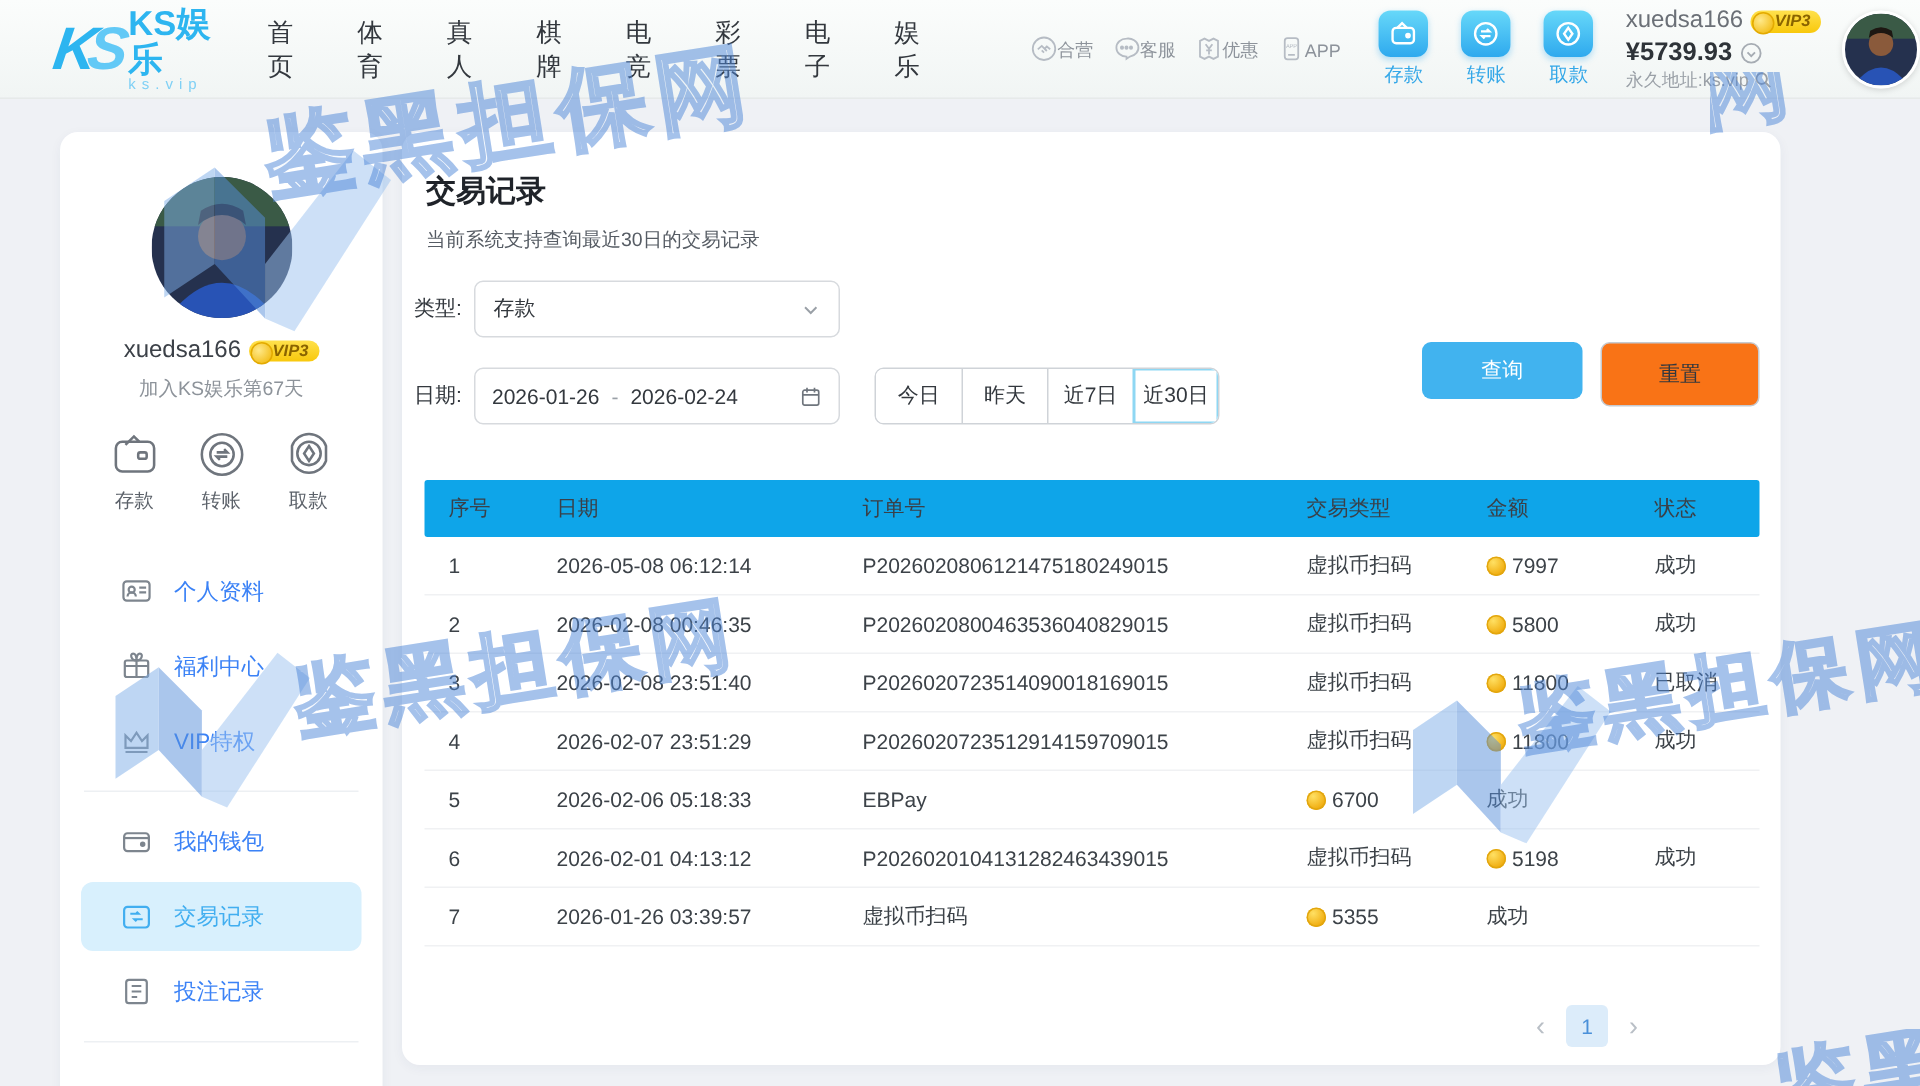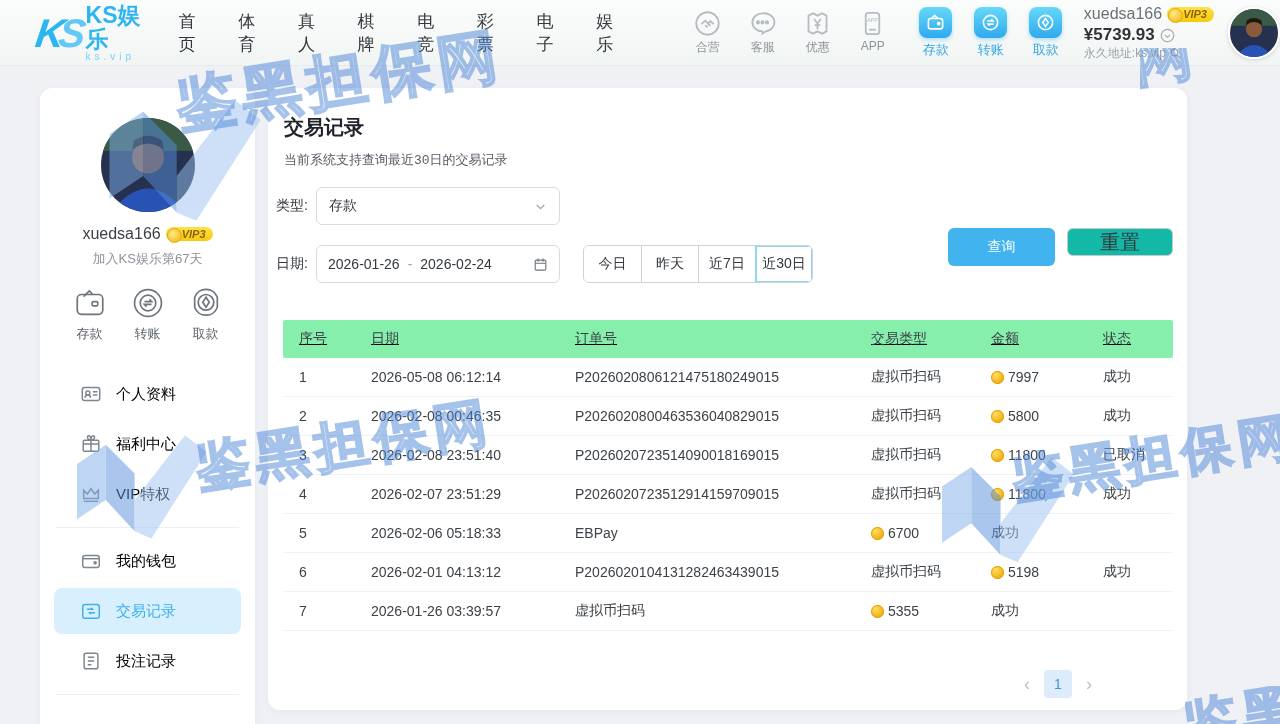--- a/index.html
+++ b/index.html
@@ -13,21 +13,21 @@
   .logo { display:flex; align-items:center; margin-left:36px; cursor:pointer; }
   .logo-mark { font-style:italic; font-weight:bold; font-size:40px; color:#2db5f0; letter-spacing:-6px; transform:skewX(-8deg); line-height:1; }
   .logo-mark .s2 { color:#62c9f6; }
   .logo-text { margin-left:6px; display:flex; flex-direction:column; }
   .logo-cn { color:#2db5f0; font-weight:bold; font-size:23px; line-height:1.05; }
   .logo-dom { color:#7fd0f5; font-size:10px; letter-spacing:4px; }
   .nav { display:flex; margin-left:18px; gap:27px; }
   .nav-item { font-size:17px; color:#33383e; text-decoration:none; cursor:pointer; }
 
   .hactions { display:flex; margin-left:58px; gap:13px; }
-  .haction { width:42px; display:flex; flex-direction:column; align-items:center; cursor:pointer; }
+  .haction { width:42px; display:flex; flex-direction:row; align-items:center; cursor:pointer; }
   .haction .gico { width:27px; height:27px; }
   .haction .lbl { font-size:12px; color:#8d939b; margin-top:2px; white-space:nowrap; }
 
   .bactions { display:flex; margin-left:22px; gap:15px; }
   .baction { width:40px; display:flex; flex-direction:column; align-items:center; cursor:pointer; }
   .bico { width:33px; height:31px; border-radius:8px; background:linear-gradient(180deg,#67d8f9 0%,#2ea9ee 100%);
     box-shadow:0 2px 4px rgba(46,169,238,.35); display:flex; align-items:center; justify-content:center; }
   .baction .lbl { font-size:13px; color:#33a7e8; margin-top:3px; white-space:nowrap; }
 
   .userbox { margin-left:18px; line-height:1.25; }
@@ -53,51 +53,51 @@
   .avatar-lg { width:94px; height:94px; border-radius:50%; overflow:hidden; margin:30px auto 0; display:block; }
   .sb-namerow { display:flex; justify-content:center; align-items:center; gap:5px; margin-top:13px; }
   .sb-name { font-size:16px; color:#3c4148; }
   .sb-join { text-align:center; font-size:13px; color:#8d939a; margin-top:7px; }
   .sb-quick { display:flex; justify-content:center; gap:24px; margin-top:18px; }
   .sb-qitem { display:flex; flex-direction:column; align-items:center; cursor:pointer; }
   .sb-qitem .lbl { font-size:13px; color:#5c626a; margin-top:5px; }
   .sb-menu { margin-top:28px; }
   .sb-item { display:flex; align-items:center; height:46px; margin:4px 14px; padding-left:26px; gap:14px;
     border-radius:8px; cursor:pointer; }
-  .sb-item .lbl { font-size:15px; color:#000000; }
+  .sb-item .lbl { font-size:15px; color:#3b82f6; }
   .sb-item.active { background:#d8f0fd; }
   .sb-item.active .lbl { color:#41aef0; }
   .sb-div { height:1px; background:#edf0f3; margin:10px 16px; }
 
   
   .m-title { font-size:20px; font-weight:bold; color:#1f2329; margin:26px 0 0 16px; }
-  .m-sub { font-size:13px; color:#565c64; margin:10px 0 0 16px;font-family:Liberation Mono, monospace; }
+  .m-sub { font-size:13px; color:#565c64; margin:10px 0 0 16px; }
   .frow { display:flex; align-items:center; margin-left:8px; }
   .frow.type { margin-top:18px; }
   .frow.date { margin-top:20px; }
   .f-label { font-size:14px; color:#33383e; width:40px; }
   .select { width:244px; height:38px; border:1px solid #d7dade; border-radius:6px; display:flex; align-items:center;
     justify-content:space-between; padding:0 12px; font-size:14px; color:#33383e; cursor:pointer; background:#fff; }
   .daterange { width:244px; height:38px; border:1px solid #d7dade; border-radius:6px; display:flex; align-items:center;
     padding:0 11px; font-size:14px; color:#33383e; gap:8px; cursor:pointer; background:#fff; }
   .daterange .sep { color:#9aa0a7; }
   .qgroup { display:flex; margin-left:23px; border:1px solid #cfd3d8; border-radius:6px; overflow:hidden; height:38px; }
   .qbtn { width:57px; height:100%; background:#fff; border:none; border-left:1px solid #cfd3d8; font-size:14px;
     color:#33383e; cursor:pointer; font-family:inherit; }
   .qbtn:first-child { border-left:none; }
   .qbtn.active { box-shadow:inset 0 0 0 1px #8ed7f3; border-left-color:#8ed7f3; }
   .btn-query { position:absolute; left:680px; top:140px; width:107px; height:38px; background:#41b3ef; color:#fff;
     border:none; border-radius:6px; font-size:14px; cursor:pointer; font-family:inherit; }
-  .btn-reset { position:absolute; left:799px; top:140px; width:106px; height:28px; background:#14b8a6; color:#33383e;
-    border:1px solid #c6cad0; border-radius:6px; font-size:20px; cursor:pointer; font-family:inherit; }
+  .btn-reset { position:absolute; left:799px; top:140px; width:106px; height:43px; background:#f97316; color:#33383e;
+    border:1px solid #c6cad0; border-radius:6px; font-size:14px; cursor:pointer; font-family:inherit; }
 
   
   .table { position:absolute; left:15px; top:232px; width:890px; }
   .trow { display:grid; grid-template-columns:72px 204px 296px 120px 112px 1fr; align-items:center; padding-left:16px; }
-  .thead { background:#86efac; height:38px; border-radius:2px;text-decoration:underline; }
+  .thead { background:#0ea5e9; height:38px; border-radius:2px; }
   .thead span { font-size:14px; color:#3a4048; }
   .tbody .trow { height:39px; border-bottom:1px solid #f0f1f3; }
   .tbody .trow span { font-size:14px; color:#3c4248; }
   .amount { display:flex; align-items:center; gap:4px; }
   .coin { width:13px; height:13px; border-radius:50%; flex:none;
     background:radial-gradient(circle at 35% 30%,#ffe063,#f0ad10 70%,#cf8f06); box-shadow:inset 0 0 0 1px #e2a60e; }
 
   .pager { position:absolute; right:95px; top:582px; display:flex; align-items:center; gap:14px; }
   .pg-arrow { font-size:18px; color:#b9bfc6; cursor:pointer; line-height:1; }
   .pg-num { width:28px; height:28px; background:#dcecfa; color:#4a90d9; font-size:14px; display:flex;

